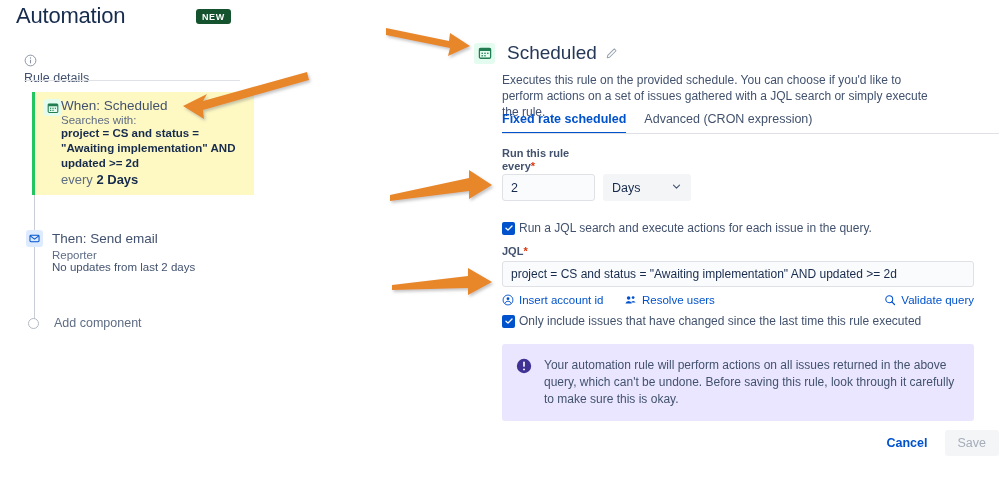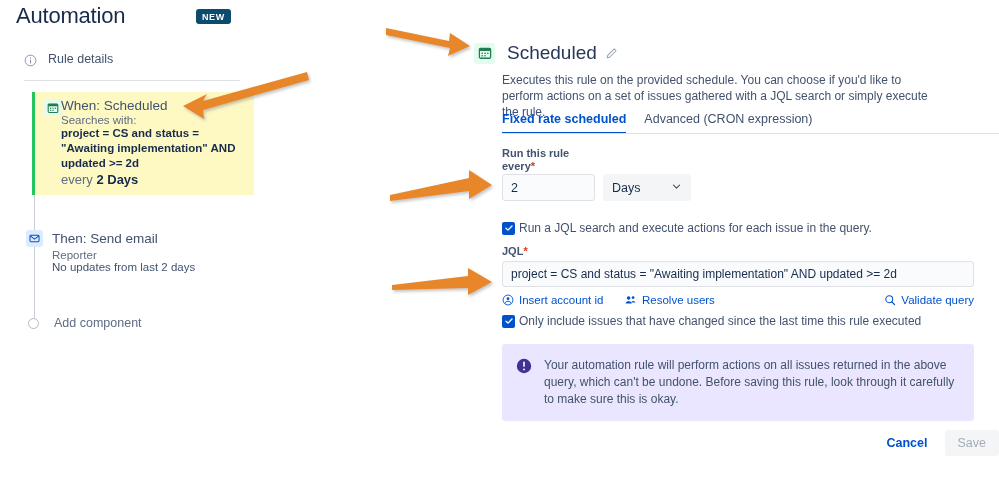--- a/index.html
+++ b/index.html
@@ -18,27 +18,27 @@
     position: absolute; left: 0; top: 0;
     width: 300px; height: 503px;
   }
   #page-title {
     position: absolute; left: 16px; top: 3px;
     font-size: 22px; font-weight: 400; color: #172b4d;
     letter-spacing: -0.2px;
   }
   #new-badge {
     position: absolute; left: 196px; top: 9px;
-    background: #0c4a6e; color: #ffffff;
+    background: #14532d; color: #ffffff;
     font-size: 9px; font-weight: 700; letter-spacing: 0.6px;
     padding: 3px 6px 2px 6px; border-radius: 3px;
   }
 
   .rule-row {
-    position: absolute; display: flex; align-items: flex-start;
+    position: absolute; display: flex; align-items: flex-start; flex-direction: column;
   }
   #rule-details-row { left: 24px; top: 52px; }
   #rule-details-row .ico { margin-right: 11px; margin-top: 1px; }
   #rule-details-label { font-size: 12.5px; color: #42526e; }
 
   #divider {
     position: absolute; left: 24px; top: 80px;
     width: 216px; height: 1px; background: #dfe1e6;
   }
 

